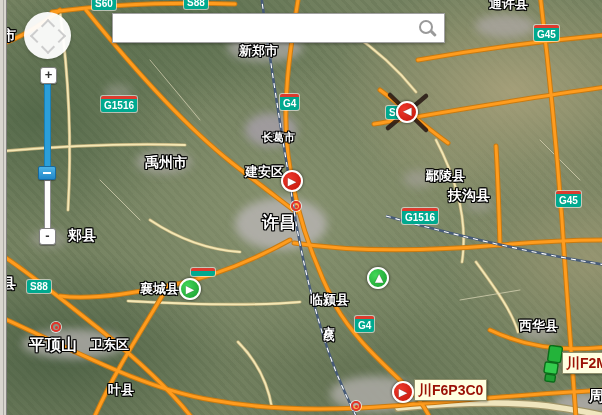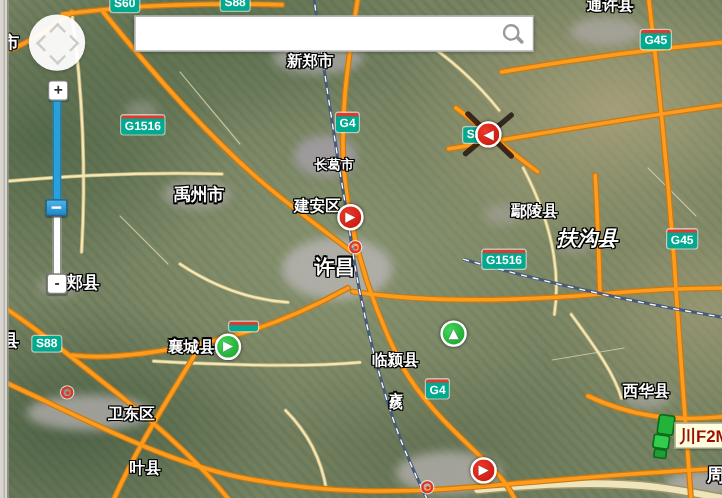--- a/index.html
+++ b/index.html
@@ -211,28 +211,29 @@
       <div class="badge g" style="left: 355px; top: 316px;">G4</div>
     </div>
   <div id="labels">
       <div class="city" style="left: 2px; top: 27px; font-size: 14px;">市</div>
       <div class="city" style="left: 239px; top: 42px; font-size: 13px;">新郑市</div>
       <div class="city" style="left: 489px; top: -5px; font-size: 13px;">通许县</div>
       <div class="city" style="left: 262px; top: 130px; font-size: 11px; text-align: center;">长葛市</div>
       <div class="city" style="left: 145px; top: 154px; font-size: 14px;">禹州市</div>
       <div class="city" style="left: 245px; top: 163px; font-size: 13px;">建安区</div>
       <div class="city" style="left: 395px; top: 167px; font-size: 13px; margin-left: 31px;">鄢陵县</div>
-      <div class="city" style="left: 464px; top: 187px; font-size: 17px; font-style: italic;">扶沟县</div>
+      <div class="city" style="left: 448px; top: 187px; font-size: 14px;">扶沟县</div>
       <div class="city" style="left: 262px; top: 211px; font-size: 17px;">许昌</div>
-      <div class="city" style="left: 55px; top: 227px; font-size: 14px;">郏县</div>
+      <div class="city" style="left: 68px; top: 227px; font-size: 14px;">郏县</div>
       <div class="city" style="left: 2px; top: 275px; font-size: 14px;">县</div>
       <div class="city" style="left: 140px; top: 280px; font-size: 13px;">襄城县</div>
       <div class="city" style="left: 310px; top: 291px; font-size: 13px;">临颍县</div>
       <div class="city" style="left: 519px; top: 317px; font-size: 13px;">西华县</div>
       <div class="city vertical" style="left: 321px; top: 317px; font-size: 11px;">京广线</div>
+      <div class="city" style="left: 29px; top: 335px; font-size: 16px;">平顶山</div>
       <div class="city" style="left: 90px; top: 336px; font-size: 13px;">卫东区</div>
       <div class="city" style="left: 108px; top: 381px; font-size: 13px; text-align: center;">叶县</div>
       <div class="city" style="left: 589px; top: 387px; font-size: 15px;">周</div>
       <div class="citydot" style="left: 291px; top: 201px;"></div>
       <div class="citydot" style="left: 51px; top: 322px;"></div>
       <div class="citydot" style="left: 351px; top: 401px;"></div>
     </div>
   <div id="vehicles">
       <div class="vcircle red" style="left: 396px; top: 101px;">
         <span class="varrow" style="transform: rotate(180deg);">▶</span>
@@ -242,20 +243,21 @@
       </div>
       <div class="vcircle green" style="left: 367px; top: 267px;">
         <span class="varrow" style="transform: rotate(-90deg);">▶</span>
       </div>
       <div class="vcircle green" style="left: 179px; top: 278px;">
         <span class="varrow" style="transform: rotate(0deg);">▶</span>
       </div>
       <div class="vcircle red" style="left: 392px; top: 381px;">
         <span class="varrow" style="transform: rotate(0deg);">▶</span>
       </div>
+      <div class="vplate" style="left: 414px; top: 379px;">川F6P3C0</div>
       <div class="truck" style="left: 542px; top: 345px;"><svg width="24" height="40" viewBox="0 0 24 40">
           <g transform="rotate(8 12 20)">
             <rect x="5" y="1" width="13" height="16" rx="2" fill="#23b33a" stroke="#0b6b1a" stroke-width="1.4"></rect>
             <rect x="3" y="18" width="13" height="11" rx="2" fill="#33cc4d" stroke="#0b6b1a" stroke-width="1.4"></rect>
             <rect x="5" y="30" width="10" height="7" rx="1.5" fill="#1f9e33" stroke="#0b6b1a" stroke-width="1.4"></rect>
           </g>
         </svg></div>
       <div class="vplate" style="left: 562px; top: 352px;">川F2M</div>
     </div>
 

